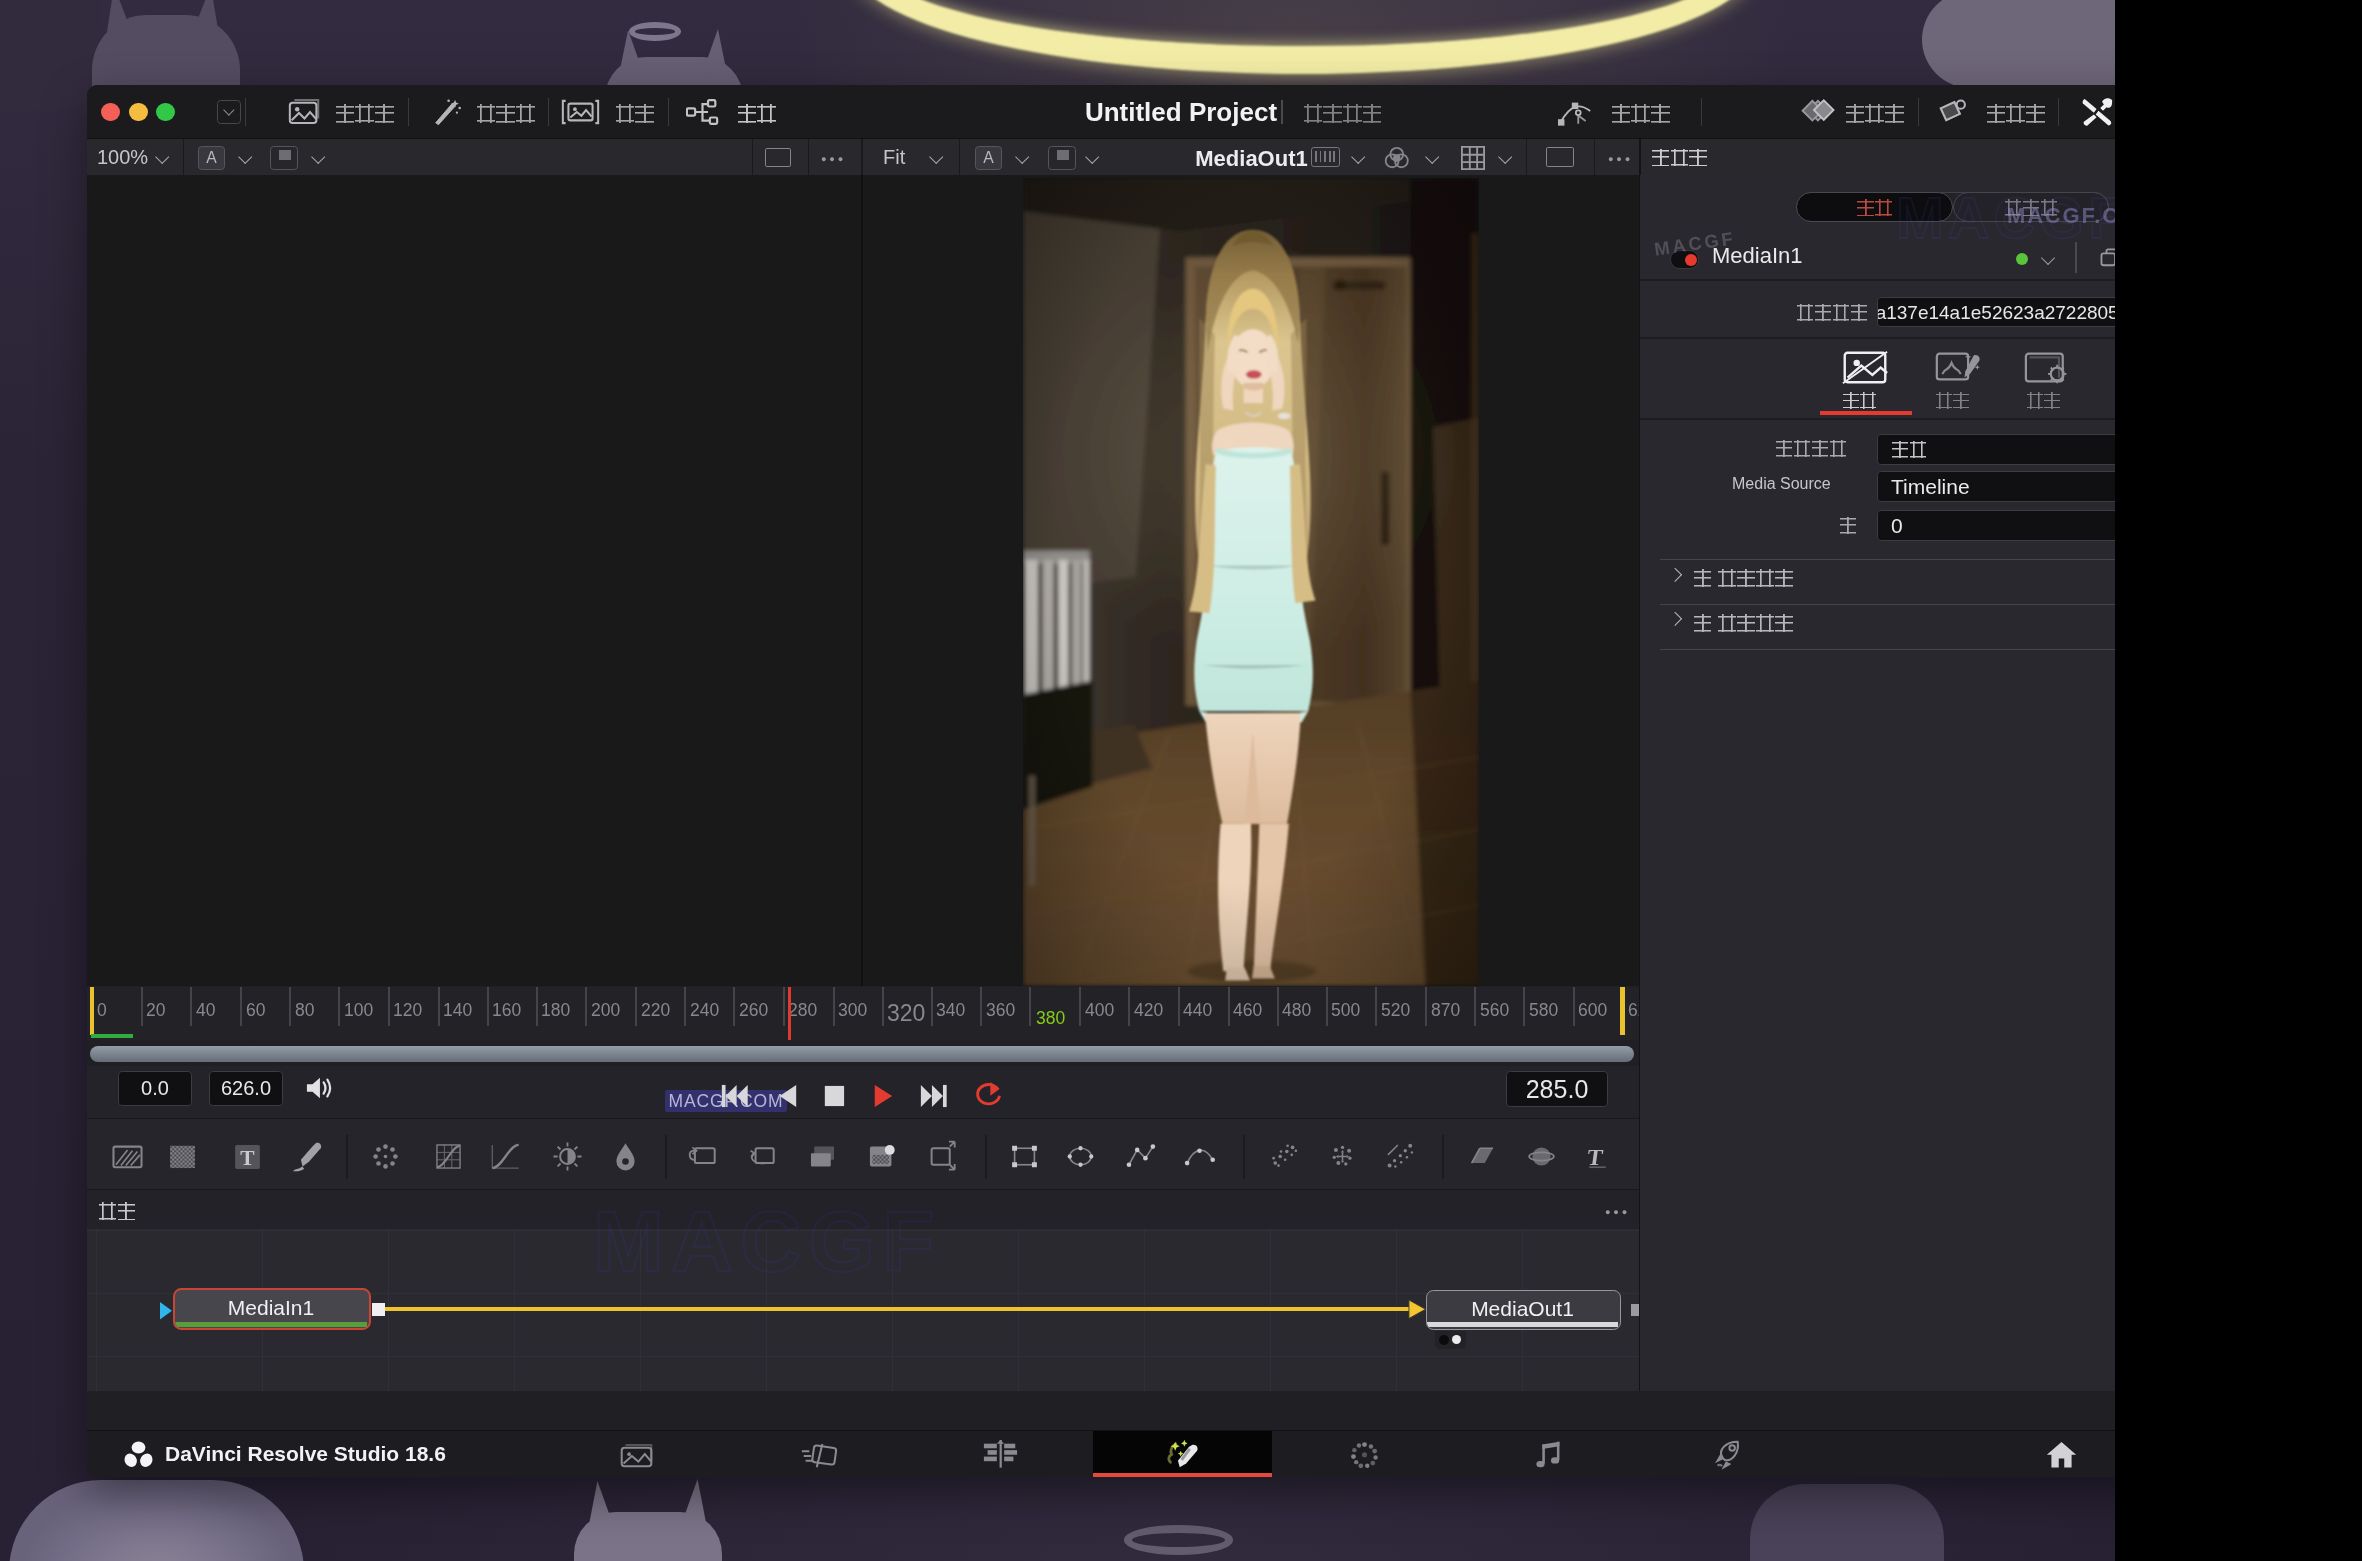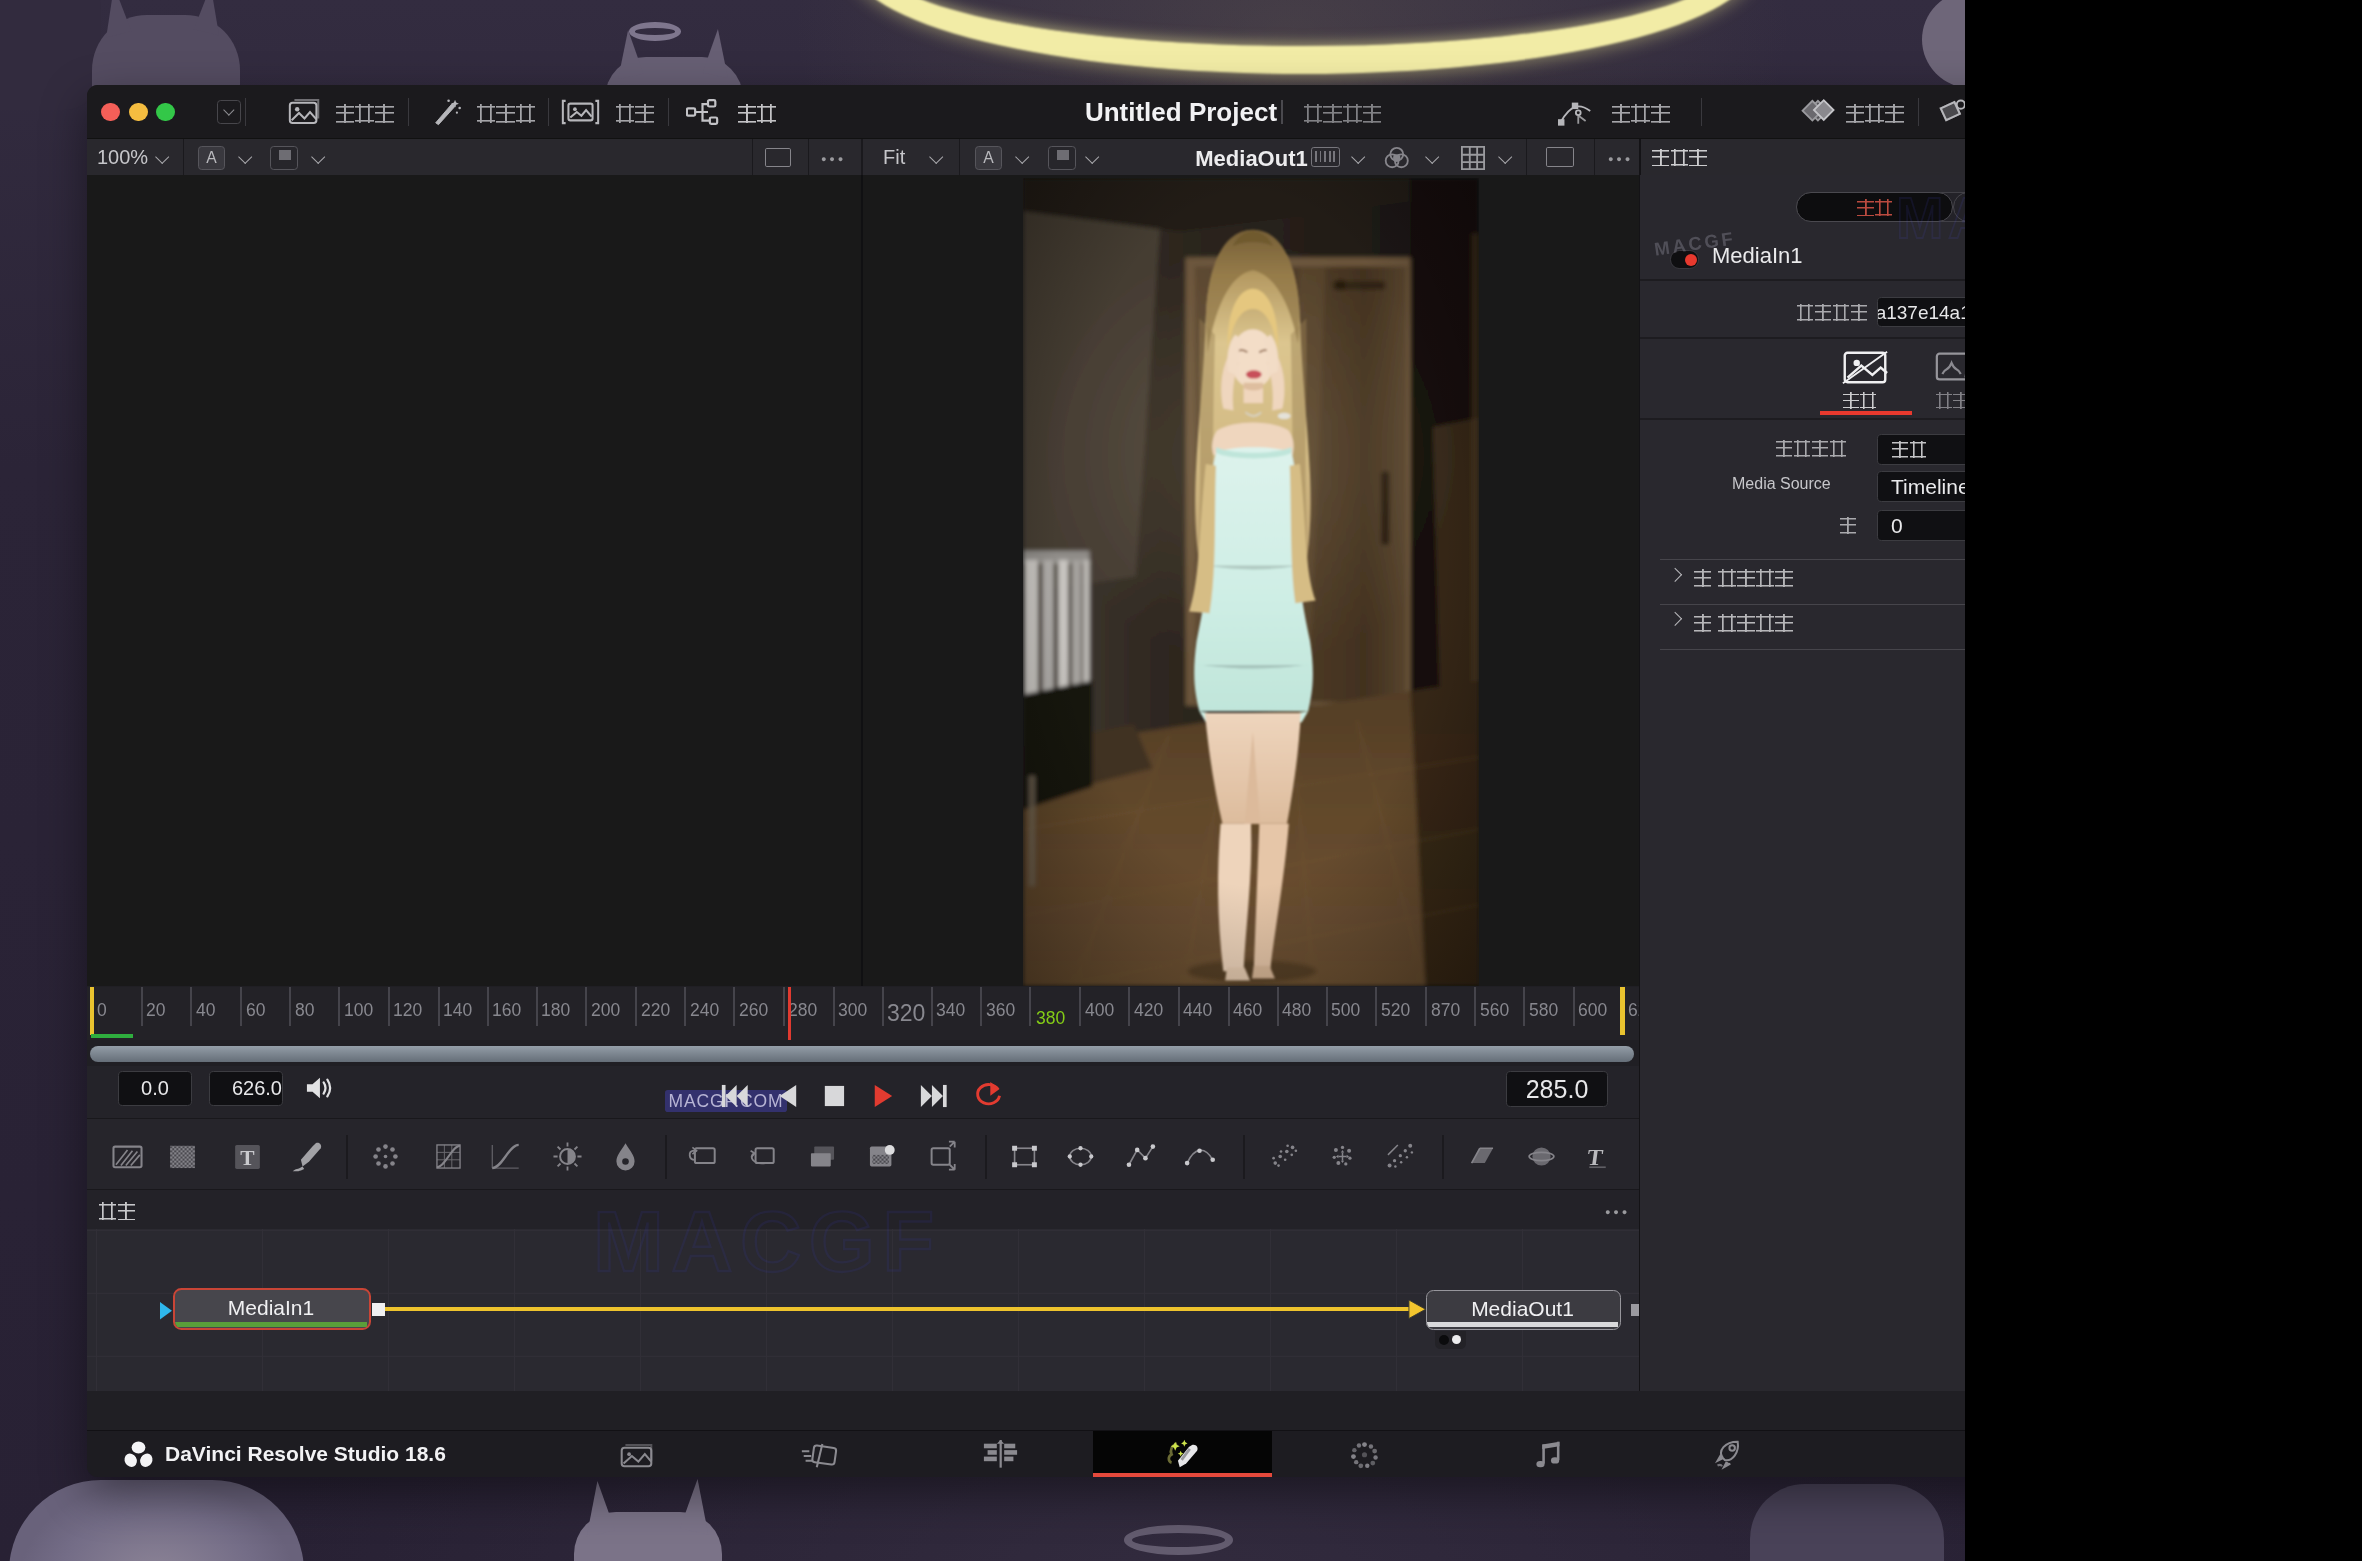--- a/index.html
+++ b/index.html
@@ -1,16 +1,16 @@
 <!DOCTYPE html>
 <html style="font-size:14.8px"><head><meta charset="utf-8">
 <style>
 html,body{margin:0;padding:0;background:#000;}
 *{box-sizing:border-box}
-.page{position:relative;width:1965px;height:1562px;overflow:hidden;font-family:"Liberation Sans",sans-serif;background:#2b2437;}
+.page{position:relative;width:2115px;height:1562px;overflow:hidden;font-family:"Liberation Sans",sans-serif;background:#2b2437;}
 .ab{position:absolute}
 
 .hz{display:inline-block;width:.84em;height:.84em;margin:0 .03em;vertical-align:-.09em;opacity:.82;
 background:
  linear-gradient(currentColor,currentColor) 50% 0/.09em 100% no-repeat,
  linear-gradient(currentColor,currentColor) 0 .06em/100% .075em no-repeat,
  linear-gradient(currentColor,currentColor) 0 48%/100% .075em no-repeat,
  linear-gradient(currentColor,currentColor) 0 100%/100% .075em no-repeat;}
 .hz.v2{background:
  linear-gradient(currentColor,currentColor) 22% 0/.08em 100% no-repeat,
@@ -386,21 +386,21 @@
         <div class="ab" style="left:2.8px;top:0;width:4.6px;height:48px;background:#e9c32f"></div>
       <div class="ab" style="left:1533px;top:0;width:4.6px;height:48px;background:#e9c32f"></div>
       <div class="ab" style="left:3.7px;top:47px;width:42px;height:3.7px;background:#2fae3e"></div>
       <div class="ab" style="left:701px;top:0;width:2.8px;height:54px;background:#e03a30"></div>
     </div>
     <div class="scrollzone">
         <div class="ab" style="left:2.8px;top:5.5px;width:1544px;height:16.6px;border-radius:8.3px;background:linear-gradient(#939da7,#656e78);"></div>
       </div>
     <div class="transport" id="transport">
       <div class="field" style="left:31px;top:4.6px;width:74px;height:35px;font-size:20px;text-align:center;line-height:33px">0.0</div>
-      <div class="field" style="left:122px;top:4.6px;width:74px;height:35px;font-size:20px;text-align:right;line-height:33px">626.0</div>
+      <div class="field" style="left:122px;top:4.6px;width:74px;height:35px;font-size:20px;text-align:center;line-height:33px">626.0</div>
       <svg class="ab" style="left:218px;top:9.2px" width="28" height="26" viewBox="0 0 30 28" fill="#e2e2e4">
           <path d="M2 10h6l8-7v22l-8-7H2z"></path>
           <path d="M20 8q4 6 0 12M24 5q6 9 0 18" stroke="#e2e2e4" stroke-width="2.4" fill="none" stroke-linecap="round"></path>
         </svg>
       <div class="ab" style="left:578px;top:24px;width:122px;height:22px;background:rgba(64,62,165,.55);border-radius:2.8px;text-align:center;font-size:17.5px;color:#b7b4d4;letter-spacing:0.9px;line-height:22px">MACGF.COM</div>
       <svg class="ab" style="left:633px;top:16.6px" width="29.5" height="26" viewBox="0 0 32 28" fill="#d8d8da">
           <rect x="2" y="2" width="4" height="24"></rect>
           <path d="M18 2 L6 14 L18 26z"></path>
           <path d="M30 2 L18 14 L30 26z"></path>
         </svg>

